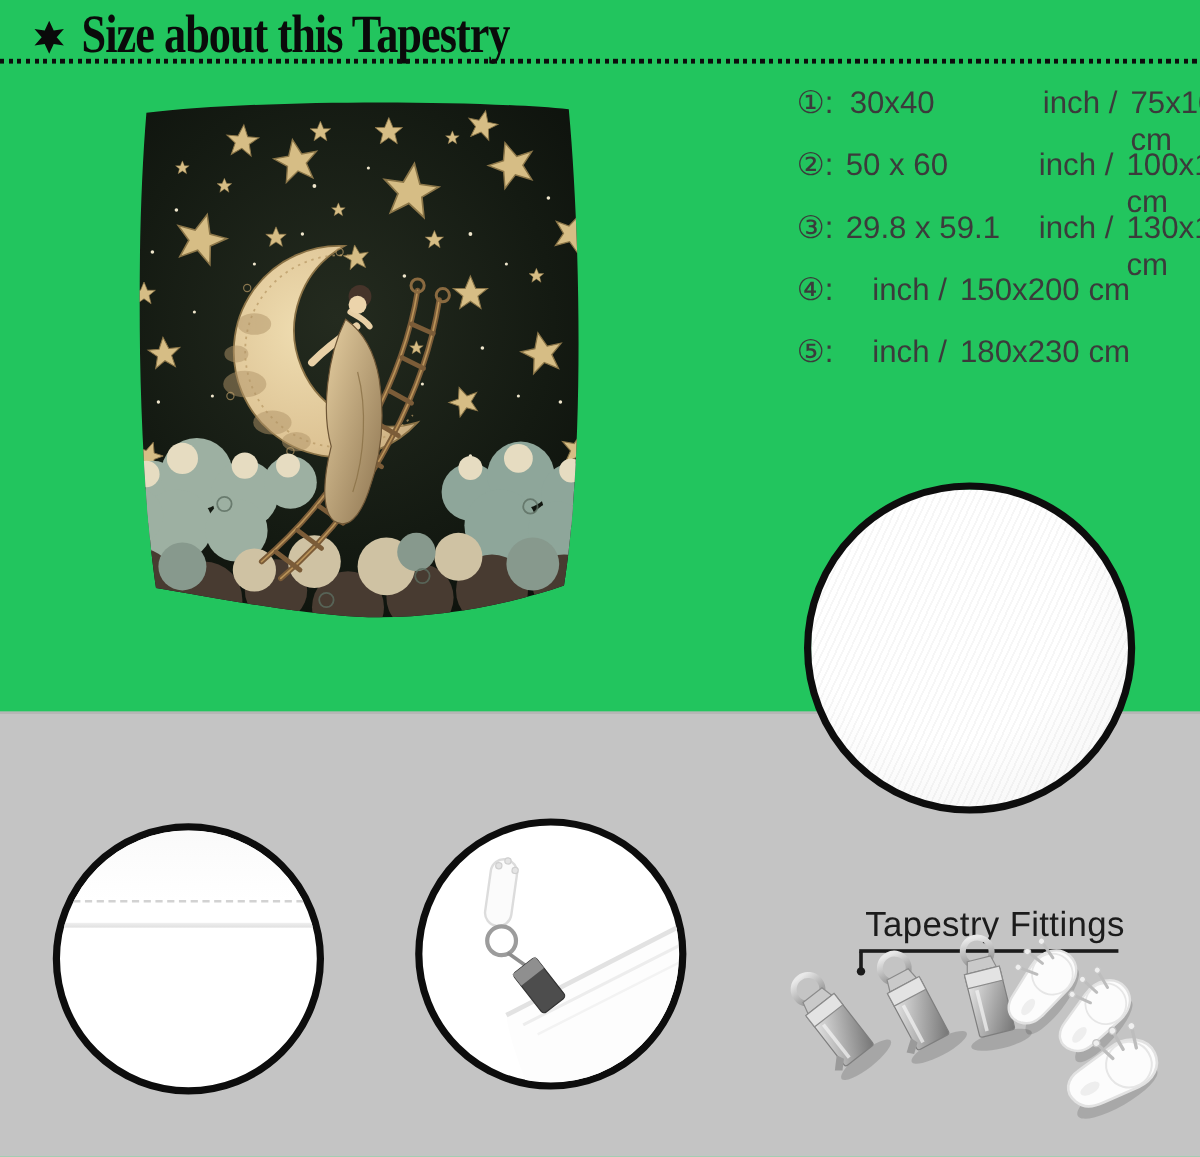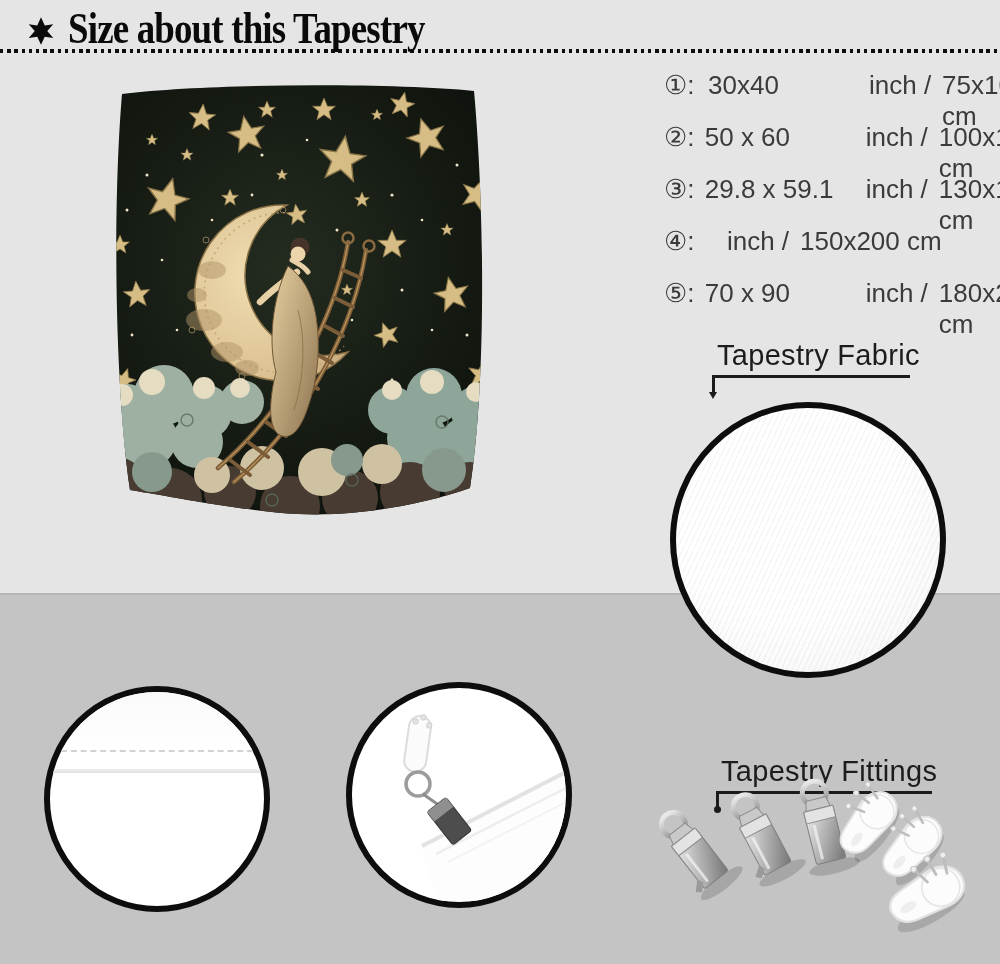--- a/index.html
+++ b/index.html
@@ -1,17 +1,17 @@
 <!DOCTYPE html>
 <html><head>
 <meta charset="utf-8">
 <style>
   html,body { margin:0; padding:0; background:#ffffff; }
   .canvas {
-    position:relative; width:1000px; height:964px; background:#e5e5e5;
+    position:relative; width:1000px; height:964px; background:#22c55e;
     font-family:"Liberation Sans", sans-serif; overflow:hidden;
   }
   
   .header { position:absolute; left:26px; top:2px; display:flex; align-items:center; gap:12px; }
   .title-star { width:30px; height:32px; margin-top:6px; flex:0 0 auto; }
   .page-title {
     margin:0; font-family:"Liberation Serif", serif; font-weight:bold;
     font-size:45px; color:#0a0a0a; letter-spacing:-1px;
     transform:scaleX(0.82); transform-origin:left center; white-space:nowrap;
   }
@@ -286,32 +286,25 @@
       <span class="sz-unit">inch /</span>
       <span class="sz-cm">130x150 cm</span>
     </div>
     <div class="sz-row">
       <span class="sz-num">④:</span>
       <span class="sz-unit">inch /</span>
       <span class="sz-cm">150x200 cm</span>
     </div>
     <div class="sz-row">
       <span class="sz-num">⑤:</span>
-      <span class="sz-in">70 x 90</span>
       <span class="sz-unit">inch /</span>
       <span class="sz-cm">180x230 cm</span>
     </div>
   </div>
 
-  <div class="callout" style="left:712px; top:339px;">
-    <div class="callout-text">Tapestry Fabric</div>
-    <div class="callout-rule" style="width:198px;">
-      <span class="drop arrow" style="height:15px;"></span>
-    </div>
-  </div>
   <div class="photo-circle fabric-circle"></div>
 
 
   <div class="photo-circle detail-circle-1">
     <div class="sheen"></div>
     <div class="stitch-line"></div>
     <div class="fold-line"></div>
   </div>
 
   <div class="photo-circle detail-circle-2">

